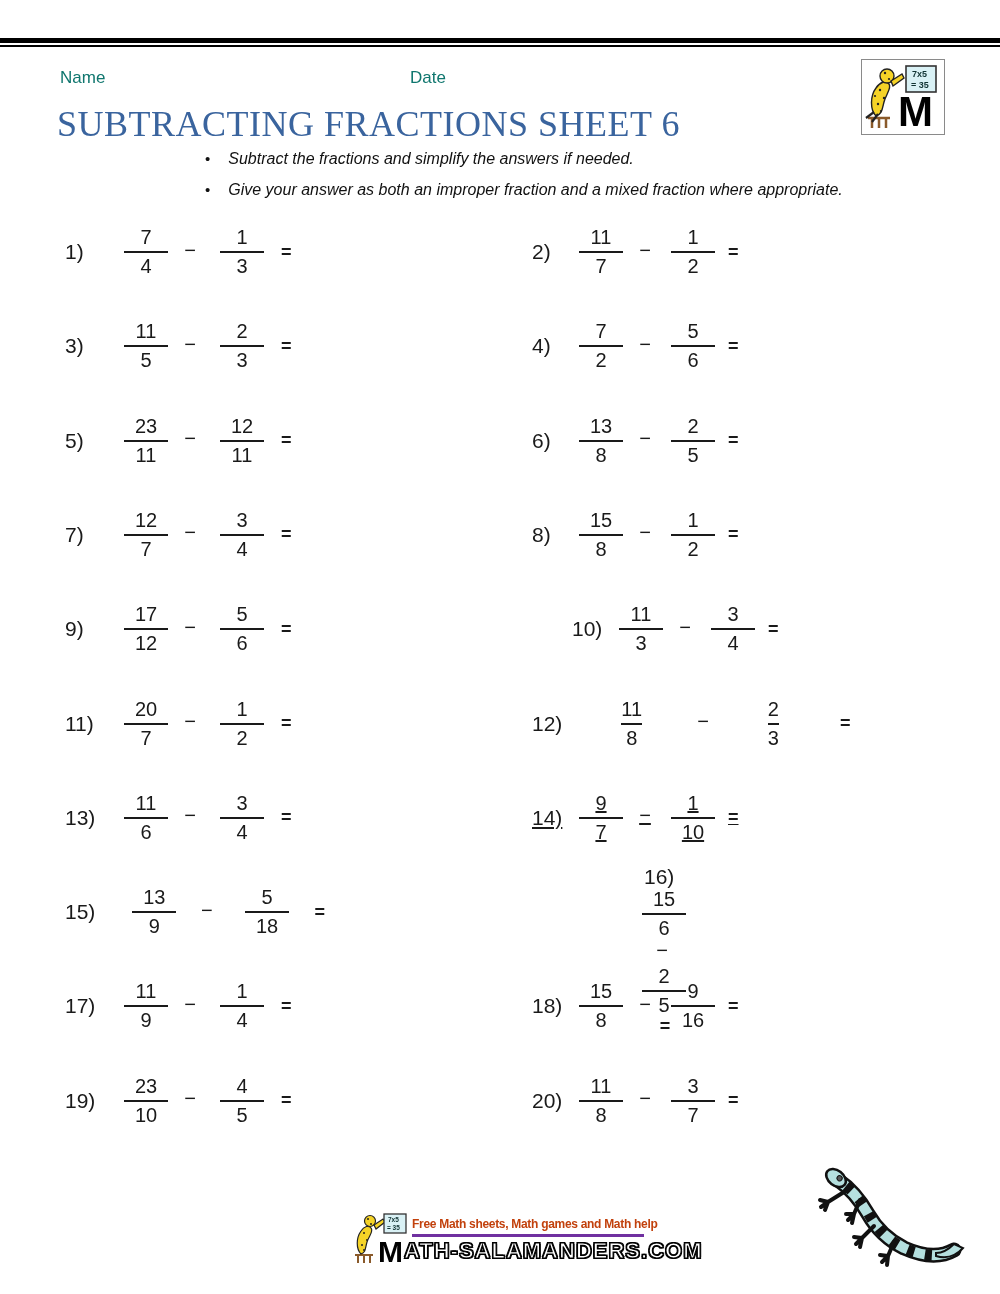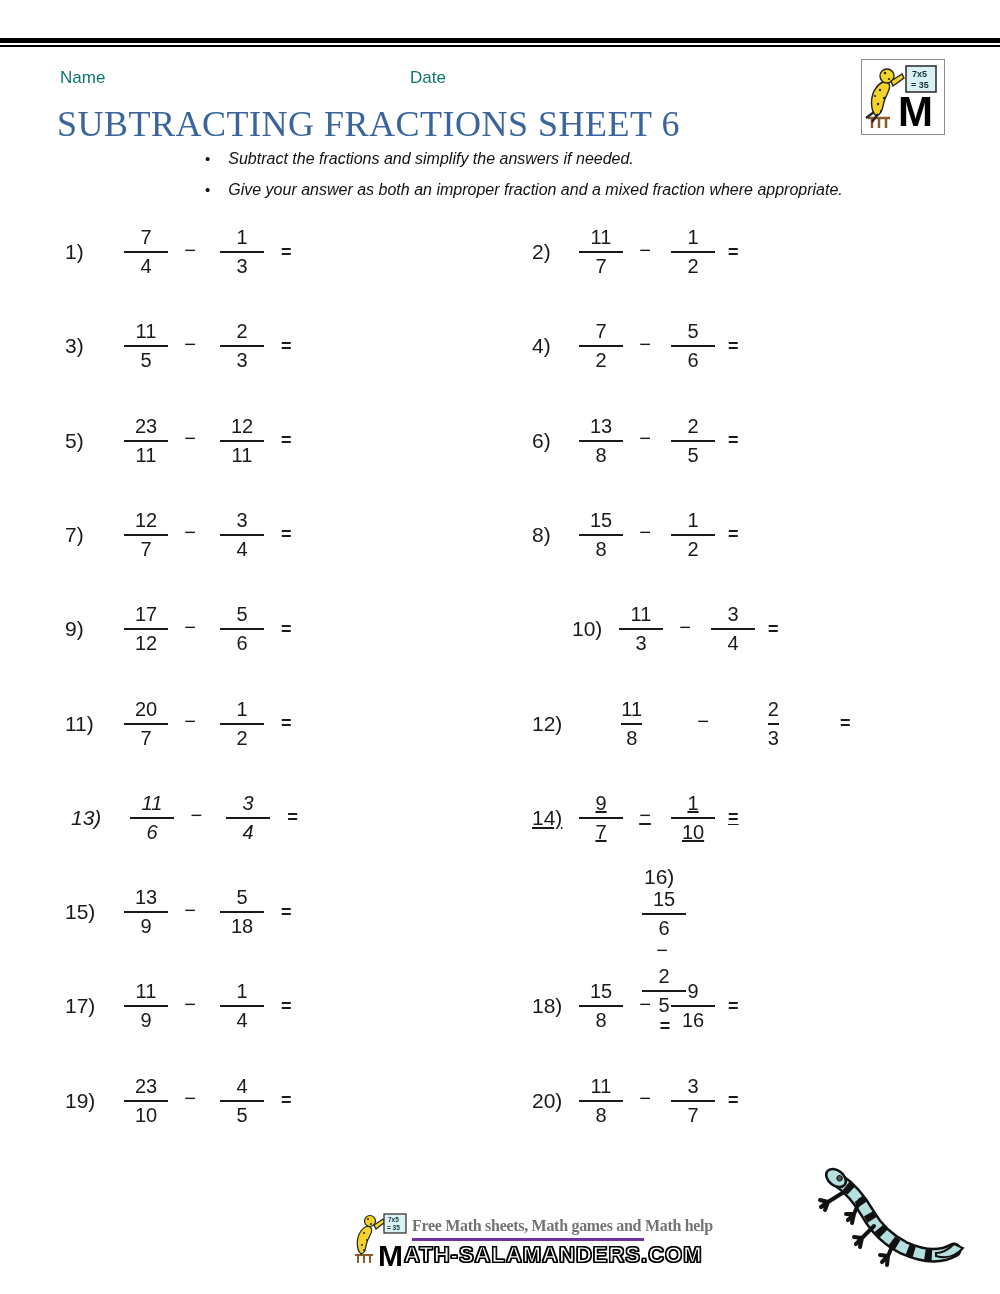--- a/index.html
+++ b/index.html
@@ -26,21 +26,21 @@
   .col-right .p-num{width:36px;}
   .frac{width:58px;margin-left:8px;display:inline-flex;flex-direction:column;align-items:center;
         font-size:20px;line-height:1.05;box-sizing:border-box;padding:0 7px;}
   .col-right .frac{margin-left:4px;}
   .fbar{align-self:stretch;height:2px;background:#1a1a1a;margin:3px 0;}
   .p-op{width:30px;text-align:center;font-size:20px;padding-bottom:4px;}
   .p-eq{margin-left:10px;font-size:18px;font-weight:600;}
   .col-right .p-eq{margin-left:6px;}
   .footer-logo{position:absolute;left:350px;top:1209px;display:flex;align-items:flex-start;}
   .footer-text{width:250px;margin-left:2px;}
-  .tagline{font-size:16px;font-weight:bold;letter-spacing:-0.3px;color:#737373;margin-top:8px;white-space:nowrap;font-family:Liberation Serif, serif;}
+  .tagline{font-size:12px;font-weight:bold;letter-spacing:-0.3px;color:#c2410c;margin-top:8px;white-space:nowrap;}
   .purple-rule{height:3px;background:#7030a0;margin:3px 0 1px 0;width:232px;}
   .site-line{display:flex;align-items:flex-end;white-space:nowrap;}
   .site-m{font-size:30px;font-weight:900;line-height:0.8;color:#000;margin-left:-34px;margin-right:1px;}
   .site-rest{
     font-size:22px;font-weight:800;letter-spacing:1px;color:#fff;
     -webkit-text-stroke:1.2px #000;text-shadow:1px 1px 0 #000,-1px -1px 0 #000,1px -1px 0 #000,-1px 1px 0 #000;
   }
   .lizard{position:absolute;left:816px;top:1166px;}
   svg text{font-family:"Liberation Sans",sans-serif;}
 </style>
@@ -273,21 +273,21 @@
       <span>8</span>
     </span>
     <span class="p-op">−</span>
     <span class="frac">
       <span>2</span>
       <span class="fbar"></span>
       <span>3</span>
     </span>
     <span class="p-eq">=</span>
   </div>
-    <div class="problem col-left" style="top: 770.8px; left: 71px; font-style: italic;">
+    <div class="problem col-left" style="top: 770.8px; left: 65px;">
     <span class="p-num">13)</span>
     <span class="frac">
       <span>11</span>
       <span class="fbar"></span>
       <span>6</span>
     </span>
     <span class="p-op">−</span>
     <span class="frac">
       <span>3</span>
       <span class="fbar"></span>
@@ -303,21 +303,21 @@
       <span>7</span>
     </span>
     <span class="p-op">−</span>
     <span class="frac">
       <span>1</span>
       <span class="fbar"></span>
       <span>10</span>
     </span>
     <span class="p-eq">=</span>
   </div>
-    <div class="problem col-left" style="top: 865.1px; left: 65px;">
+    <div class="problem col-left" style="top: 865.1px; left: 65px; justify-content: space-between;">
     <span class="p-num">15)</span>
     <span class="frac">
       <span>13</span>
       <span class="fbar"></span>
       <span>9</span>
     </span>
     <span class="p-op">−</span>
     <span class="frac">
       <span>5</span>
       <span class="fbar"></span>

